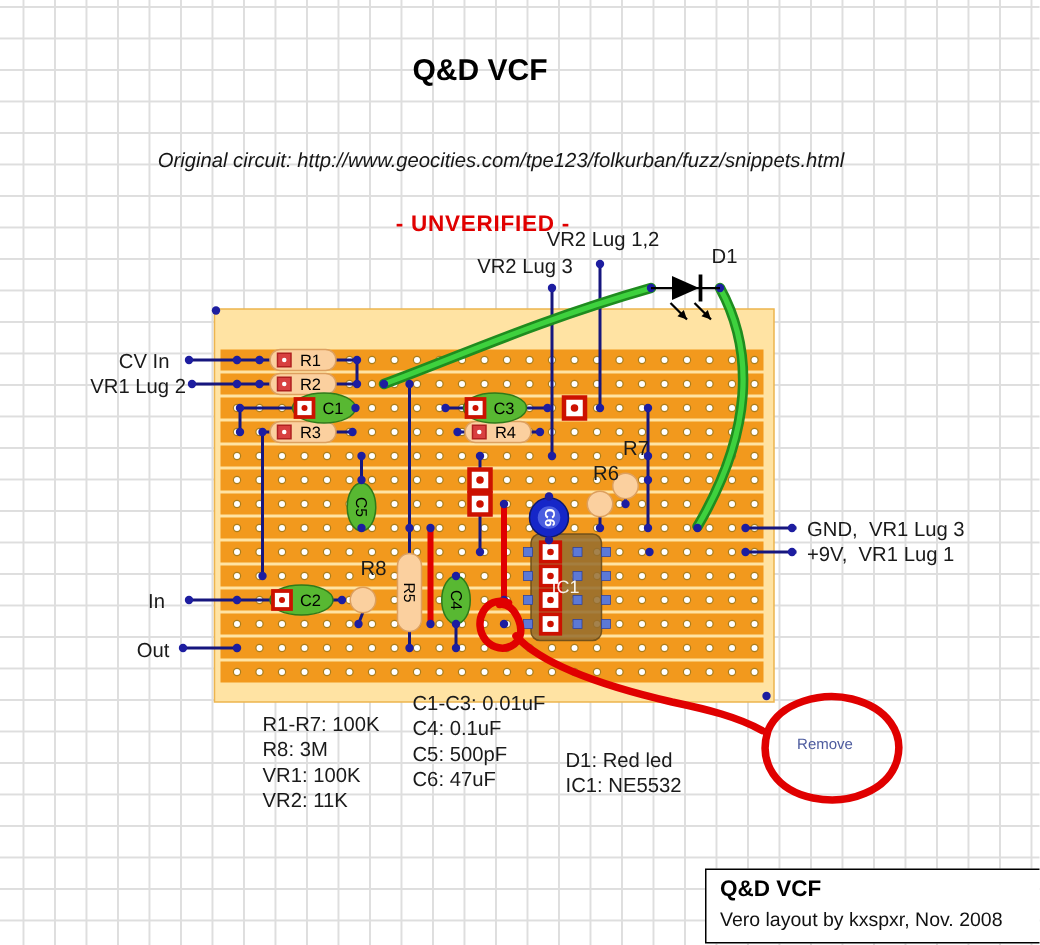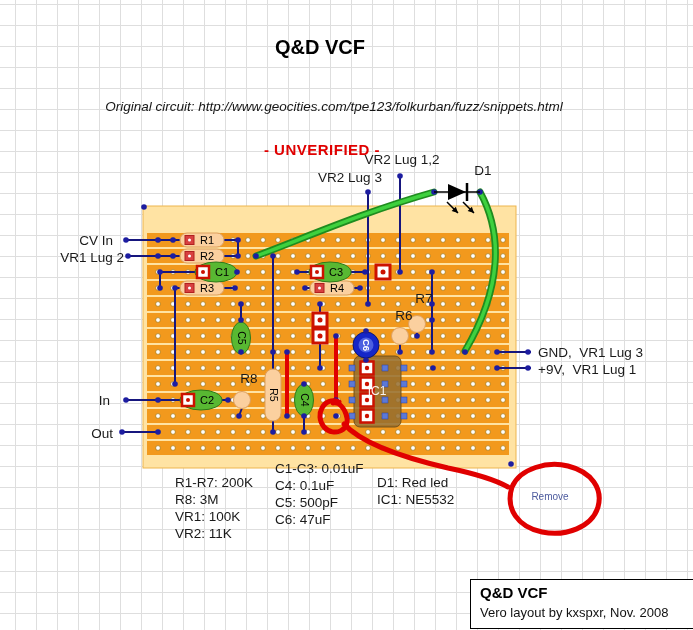--- a/index.html
+++ b/index.html
@@ -567,23 +567,23 @@
     <path d="M339,402 C324,396 314,415 324,427 C334,438 352,430 346,414 C343,406 338,402 333,403" fill="none" stroke="#e00000" stroke-width="5" stroke-linecap="round" stroke-linejoin="round"></path>
     <path d="M344,424 C362,444 405,458 448,468 C472,473 492,478 508,487" fill="none" stroke="#e00000" stroke-width="5" stroke-linecap="round" stroke-linejoin="round"></path>
     <path d="M512,487 C520,468 548,461 568,466 C592,472 603,489 598,507 C592,527 566,537 542,532 C518,527 505,509 512,487" fill="none" stroke="#e00000" stroke-width="5" stroke-linecap="round" stroke-linejoin="round"></path>
   </svg>
 
 <div class="title">Q&amp;D VCF</div>
 <div class="subtitle">Original circuit: http://www.geocities.com/tpe123/folkurban/fuzz/snippets.html</div>
 <div class="status">- UNVERIFIED -</div>
 
 <div id="parts-list">
-    <div class="parts-col" style="left: 175px; top: 474px;"><div>R1-R7: 200K</div><div>R8: 3M</div><div>VR1: 100K</div><div>VR2: 11K</div></div>
+    <div class="parts-col" style="left: 175px; top: 474px;"><div>R1-R7: 100K</div><div>R8: 3M</div><div>VR1: 100K</div><div>VR2: 11K</div></div>
     <div class="parts-col" style="left: 275px; top: 460px;"><div>C1-C3: 0.01uF</div><div>C4: 0.1uF</div><div>C5: 500pF</div><div>C6: 47uF</div></div>
-    <div class="parts-col" style="left: 377px; top: 474px;"><div>D1: Red led</div><div>IC1: NE5532</div></div>
+    <div class="parts-col" style="left: 377px; top: 498px;"><div>D1: Red led</div><div>IC1: NE5532</div></div>
   </div>
 
 <div class="remove-label">Remove</div>
 
 <div class="footer-box">
   <div class="footer-title">Q&amp;D VCF</div>
   <div class="footer-credit">Vero layout by kxspxr, Nov. 2008</div>
 </div>
 
 </body></html>

